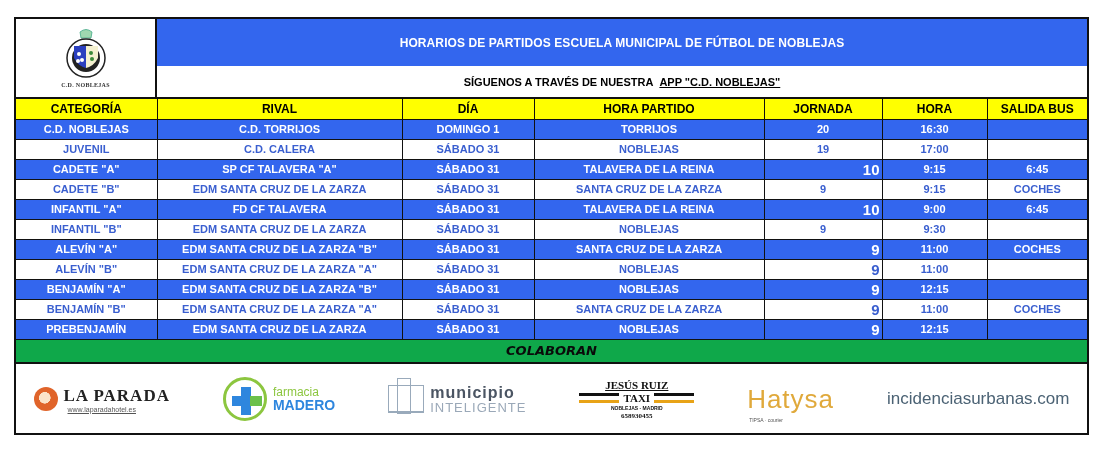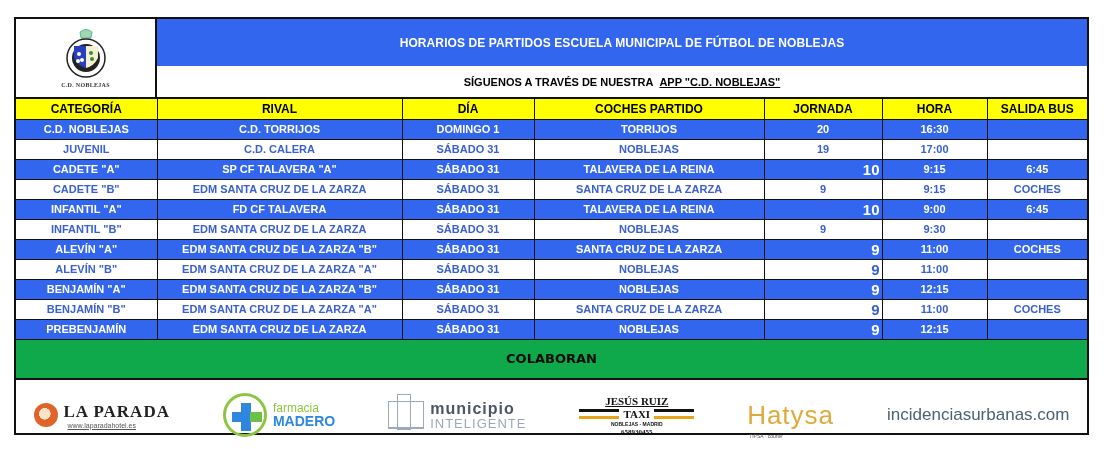--- a/index.html
+++ b/index.html
@@ -41,23 +41,23 @@
     border-right: 1.5px solid #111; border-bottom: 1.5px solid #111; padding: 0 2px;
     white-space: nowrap; overflow: hidden;
   }
   table.grid th:last-child, table.grid td:last-child { border-right: none; }
   table.grid th { background: #ffff00; color: #000; font-size: 12px; }
   tr.blue td { background: #3366ee; color: #ffffff; }
   tr.white td { background: #ffffff; color: #3a5fd0; margin-left: 35px; }
   tr.blue td.small, tr.white td.small { font-size: 15px; text-align: right; }
 
   .green-bar {
-    height: 40px; background: #0fa84a; border-bottom: 2px solid #111;
+    height: 24px; background: #0fa84a; border-bottom: 2px solid #111;
     display: flex; align-items: center; justify-content: center;
-    font-family: "DejaVu Sans", sans-serif; font-weight: bold; font-size: 13px; color: #0a0a0a;
+    font-family: "DejaVu Sans", sans-serif; font-style: italic; font-weight: bold; font-size: 13px; color: #0a0a0a;
   }
   .sponsors { height: 71px; display: flex; align-items: center; justify-content: space-around; padding: 0 8px; gap: 34px; }
   .sponsor { display: flex; align-items: center; gap: 6px; }
 
   .laparada .mark { width: 24px; height: 24px; border-radius: 50%; background: radial-gradient(circle at 45% 45%, #fbe3c8 0 30%, #e0642a 32% 100%); }
   .laparada .txt { display: flex; flex-direction: column; }
   .laparada .name { font-family: "Liberation Serif", serif; font-weight: bold; font-size: 17px; color: #222; letter-spacing: 1px; }
   .laparada .url { font-size: 7px; color: #555; text-decoration: underline; margin-left: 4px; }
 
   .farmacia .cross-wrap { width: 44px; height: 44px; border-radius: 50%; border: 3px solid #8cc63f; position: relative; }
@@ -125,21 +125,21 @@
         <col class="c4">
         <col class="c5">
         <col class="c6">
         <col class="c7">
       </colgroup>
     <thead>
       <tr>
         <th>CATEGORÍA</th>
         <th>RIVAL</th>
         <th>DÍA</th>
-        <th>COCHES PARTIDO</th>
+        <th>HORA PARTIDO</th>
         <th>JORNADA</th>
         <th>HORA</th>
         <th>SALIDA BUS</th>
       </tr>
     </thead>
     <tbody>
       <tr class="blue">
         <td>C.D. NOBLEJAS</td>
         <td>C.D. TORRIJOS</td>
         <td>DOMINGO 1</td>

